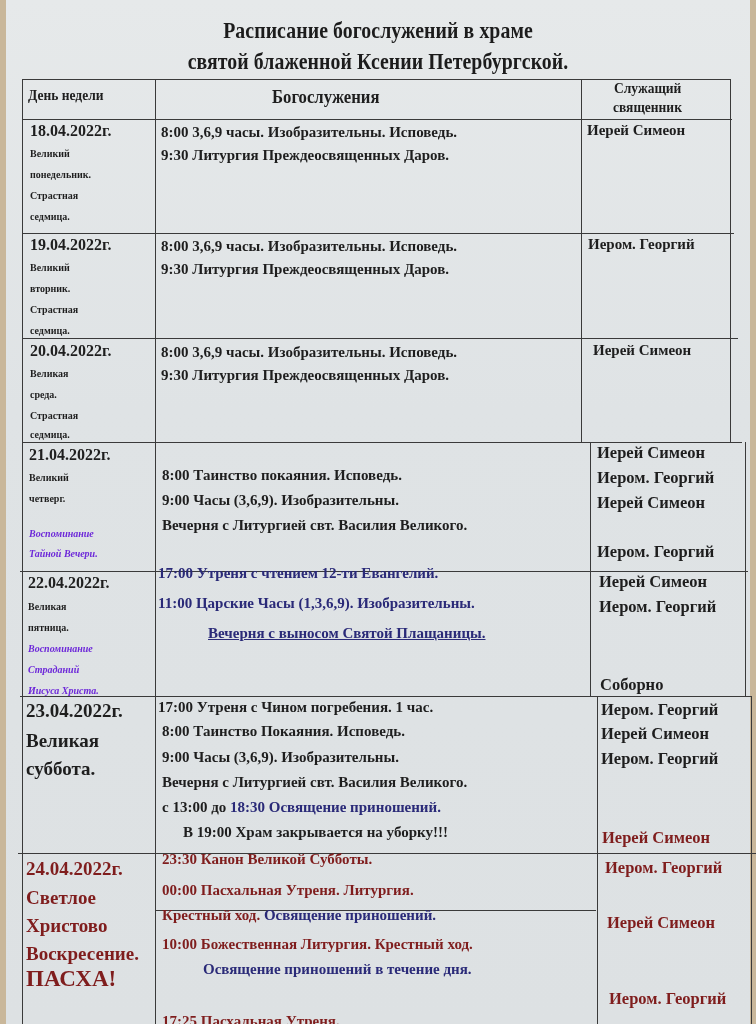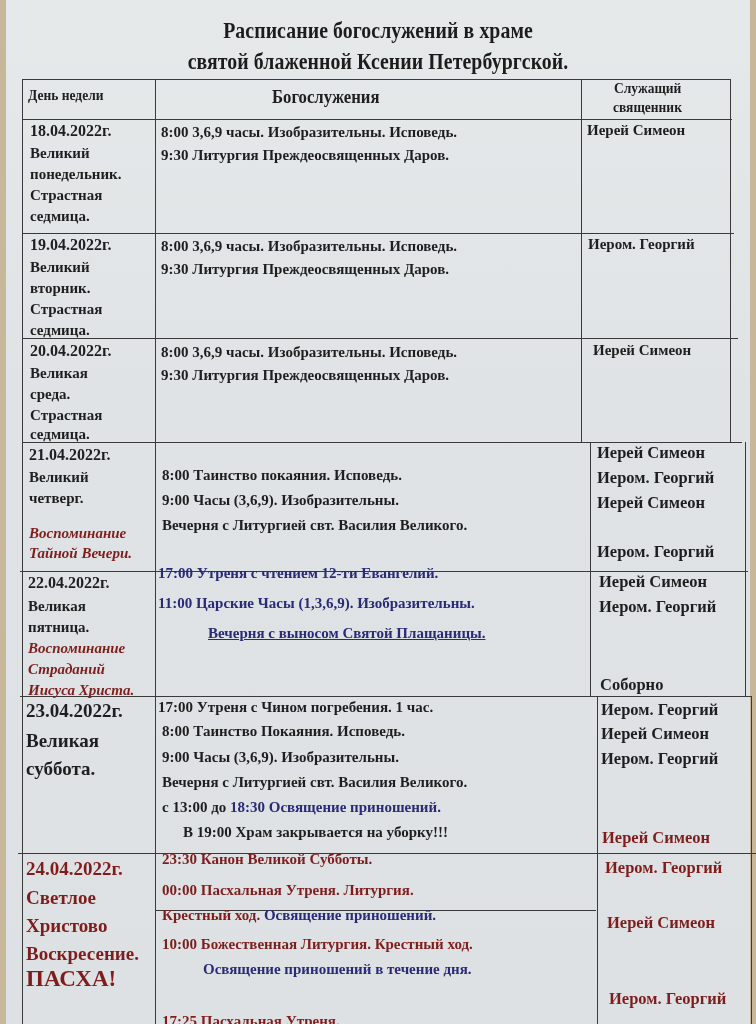--- a/index.html
+++ b/index.html
@@ -17,27 +17,27 @@
       font-weight: bold; color: #1c1c1c; font-size: 23px; letter-spacing: 0.1px;
       transform: scaleX(0.86); transform-origin: center;
     }
     .t1 { top: 18px; }
     .t2 { top: 49px; }
     .grid { position: absolute; background: #3a3a3a; }
     .cell-text { position: absolute; white-space: nowrap; font-weight: bold; color: #1e1e1e; }
     .hdr { font-size: 15px; transform: scaleX(0.9); transform-origin: left; }
     .date { font-size: 16px; }
     .date-big { font-size: 19px; }
-    .day { font-size: 15px; line-height: 21px; }
+    .day { font-size: 10px; line-height: 21px; }
     .day-big { font-size: 19px; line-height: 28px; }
     .svc { font-size: 15px; }
     .svc-big { font-size: 15px; margin-top: 23px; }
     .pr { font-size: 15px; }
     .pr-big { font-size: 16.5px; }
-    .italic { font-style: italic; color: #7f1d1d; }
+    .italic { font-style: italic; color: #6d28d9; }
     .red { color: #7f1d1d; }
     .blue { color: #2a2a78; }
   </style>
 </head>
 <body>
 
 <div class="paper"></div>
 
 <div class="title t1">Расписание богослужений в храме</div>
 <div class="title t2">святой блаженной Ксении Петербургской.</div>

